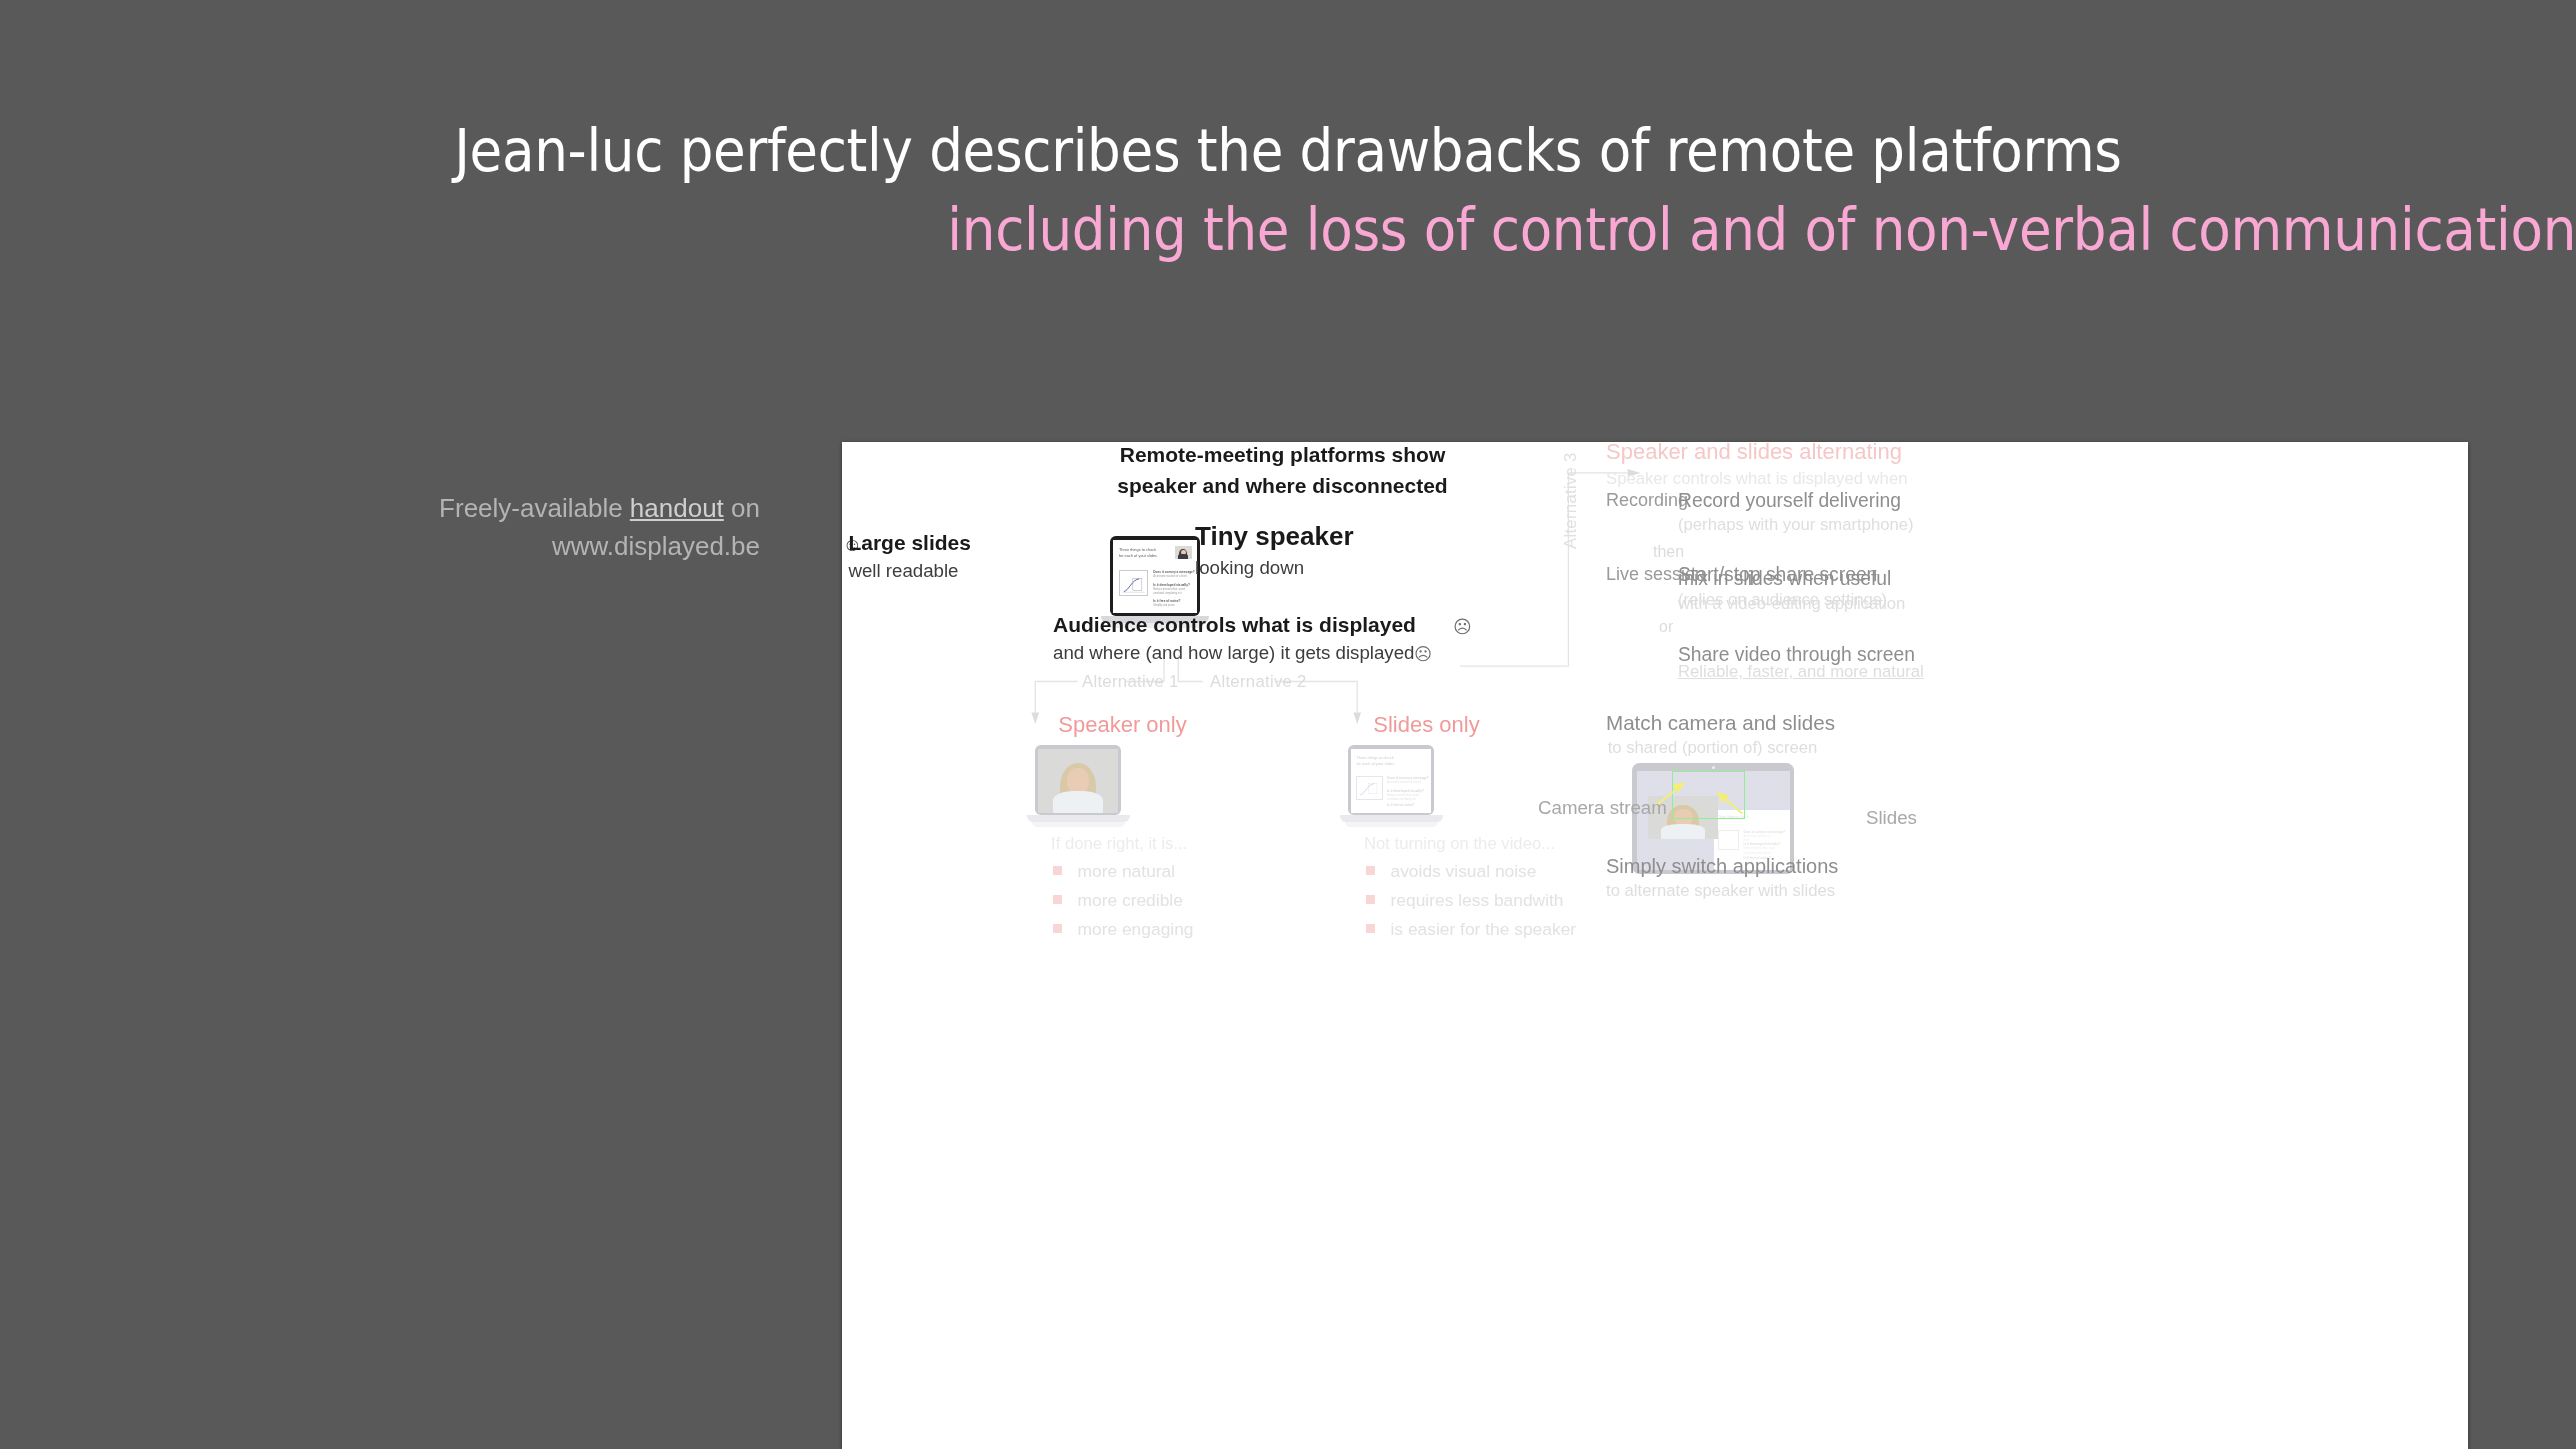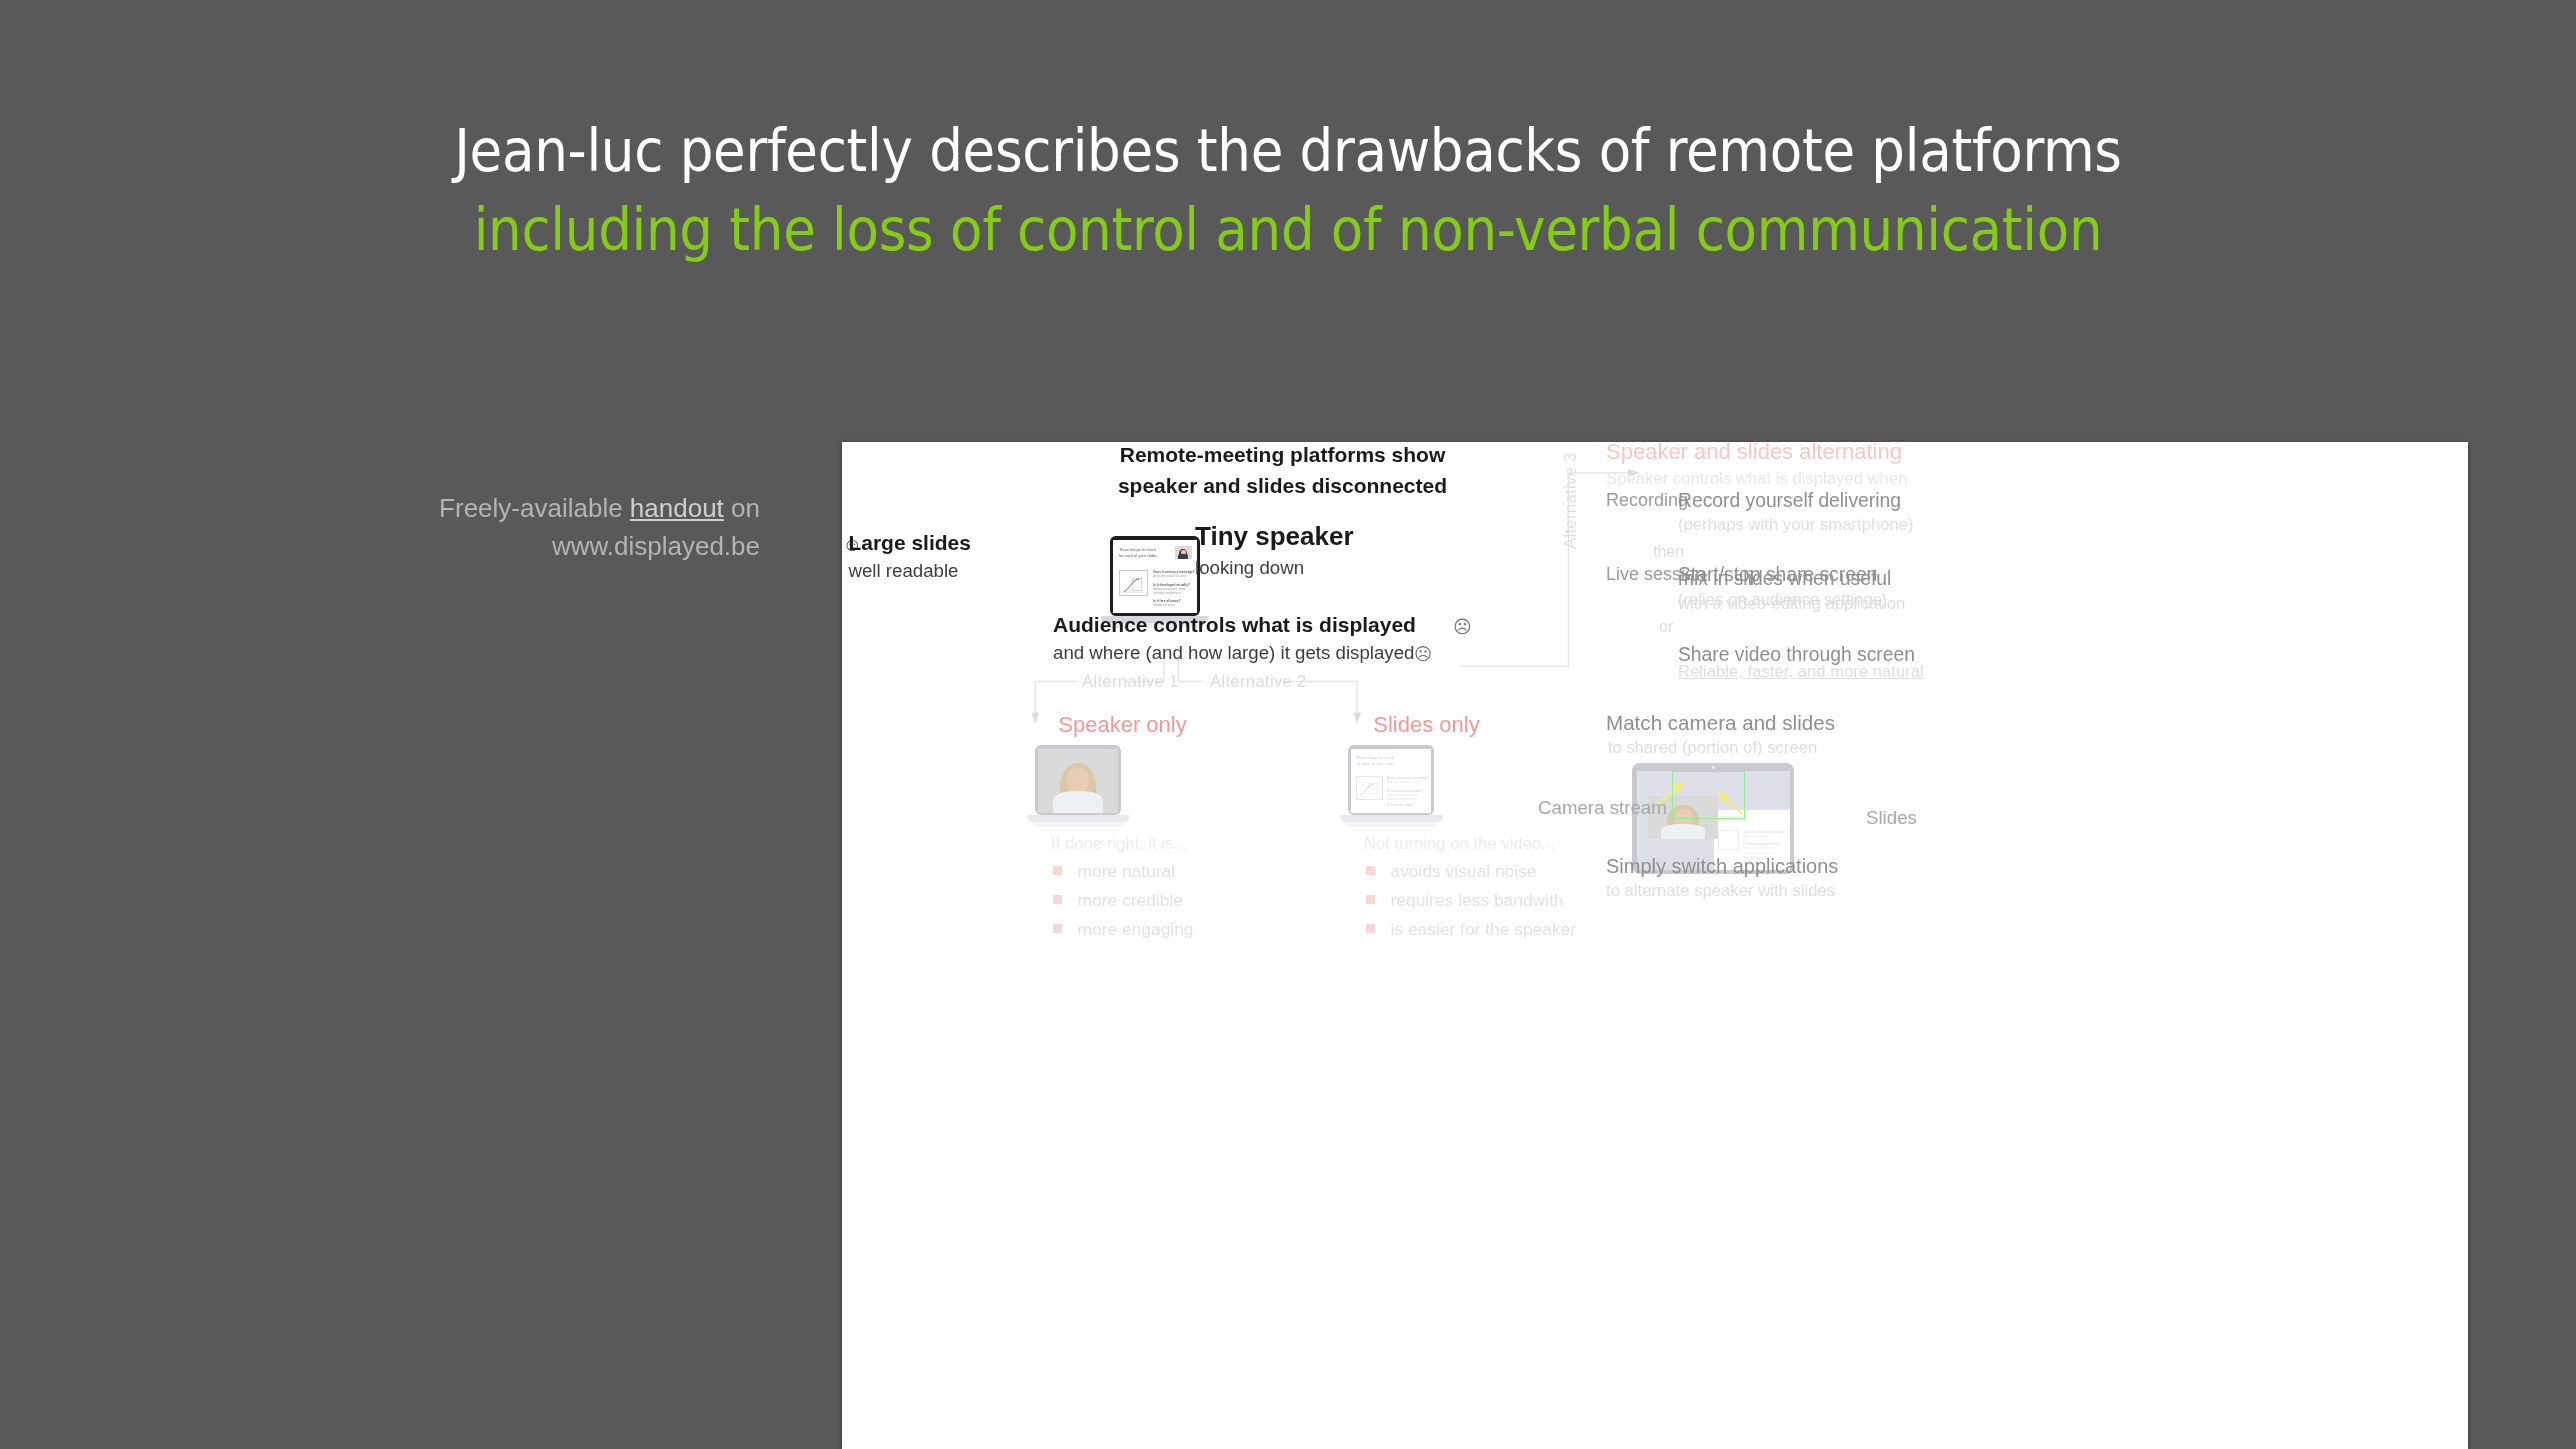--- a/index.html
+++ b/index.html
@@ -12,24 +12,25 @@
 
   
   #title-block{position:absolute;left:0;top:180;width:2576px;text-align:center;}
   #title-line-1{
     display:block;color:#ffffff;font-size:59px;font-weight:400;
     letter-spacing:-0.3px;line-height:1.18;
     font-family:"DejaVu Sans Condensed","Liberation Sans",sans-serif;
     white-space:nowrap;
   }
   #title-line-2{
-    display:block;color:#84cc16;font-size:59px;font-weight:400;
+    display:block;color:#f9a8d4;font-size:59px;font-weight:400;
     letter-spacing:-0.3px;line-height:1.18;margin-top:9px;
     font-family:"DejaVu Sans Condensed","Liberation Sans",sans-serif;
     white-space:nowrap;
+    text-align:right;
   }
 
   
   #credit{
     position:absolute;left:335px;top:489px;width:425px;text-align:right;
     color:#b4b4b4;font-size:26px;line-height:1.48;
   }
   #credit a,#credit .lnk{color:#cfcfcf;text-decoration:underline;}
 
   
@@ -225,21 +226,21 @@
 
     <g fill="#dcdcdc">
       <polygon points="294,420 306,420 300,438"></polygon>
       <polygon points="794,420 806,420 800,438"></polygon>
       <polygon points="1220,42 1220,54 1240,48"></polygon>
     </g>
   </svg>
 
   <div class="abs bold t-black nw" id="hdr-main">
     <div>Remote-meeting platforms show</div>
-    <div>speaker and slides disconnected</div>
+    <div>speaker and where disconnected</div>
   </div>
 
   <div id="smiley">☺</div>
   <div class="abs" id="left-callout">
     <div class="ttl bold t-black nw">Large slides</div>
     <div class="sub t-dark nw">well readable</div>
   </div>
 
   <div class="laptop" id="lap-main">
     <div class="lt-lid">

